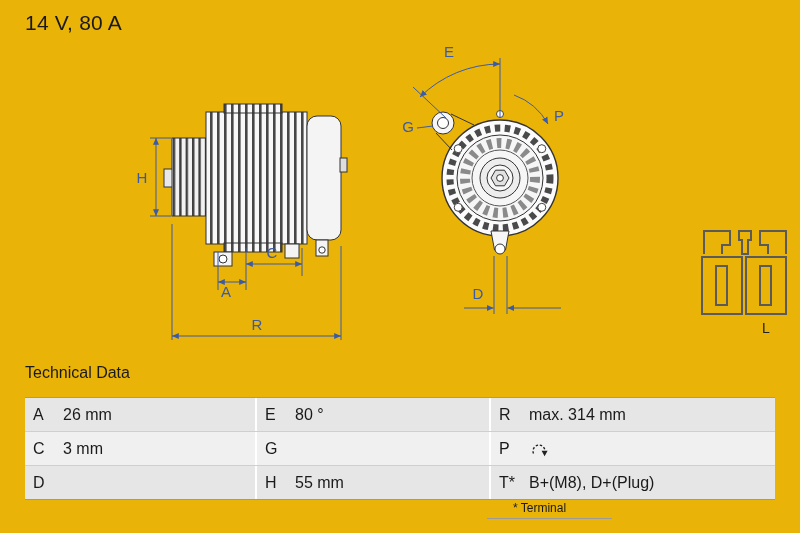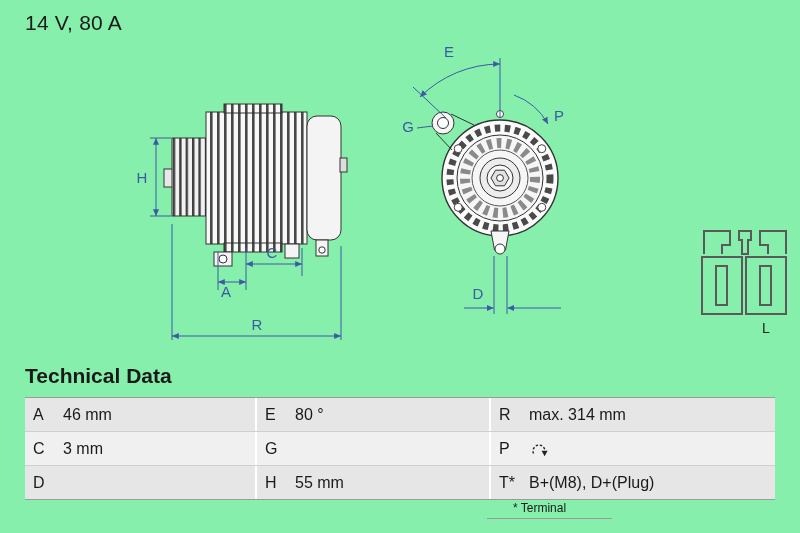--- a/index.html
+++ b/index.html
@@ -1,22 +1,22 @@
 <!DOCTYPE html>
 <html><head>
 <meta charset="utf-8">
 <style>
   html,body{margin:0;padding:0;background:#fff}
-  .page{position:relative;width:800px;height:533px;background:#86efac;
+  .page{position:relative;width:800px;height:533px;background:#eab308;
         font-family:"Liberation Sans","DejaVu Sans",sans-serif;color:#1a1a1a;overflow:hidden}
   .rating{position:absolute;left:25px;top:11px;font-size:21px;font-weight:400;letter-spacing:.2px}
   .diagram-svg{position:absolute;left:0;top:0}
   .dim{fill:#3b5ba5;font-size:15px}
   .conn-label{fill:#222;font-size:14px;stroke:none}
-  .tech-title{position:absolute;left:25px;top:364px;font-size:21px;font-weight:700}
+  .tech-title{position:absolute;left:25px;top:364px;font-size:16px;font-weight:400}
   .table{position:absolute;left:25px;top:397px;width:750px;
          border-top:1px solid #9b9b9b;border-bottom:1px solid #9b9b9b}
   .row{display:flex;height:33px;align-items:center;font-size:16px}
   .row+.row{border-top:1px solid #cfcfcf}
   .shade-a{background:#e6e6e6}
   .shade-b{background:#f0f0f0}
   .group{display:flex;align-items:center;height:100%}
   .g1{width:230px}
   .g2{width:232px;border-left:2px solid #fff}
   .g3{flex:1;border-left:2px solid #fff}
@@ -131,21 +131,21 @@
     </g>
     <text class="conn-label" x="766" y="333" text-anchor="middle">L</text>
   </svg>
 
   <div class="tech-title">Technical Data</div>
 
   <div class="table">
     <div class="row shade-a">
       <div class="group g1">
         <span class="cl">A</span>
-        <span class="cv">46 mm</span>
+        <span class="cv">26 mm</span>
       </div>
       <div class="group g2">
         <span class="cl">E</span>
         <span class="cv">80 °</span>
       </div>
       <div class="group g3">
         <span class="cl">R</span>
         <span class="cv">max. 314 mm</span>
       </div>
     </div>

